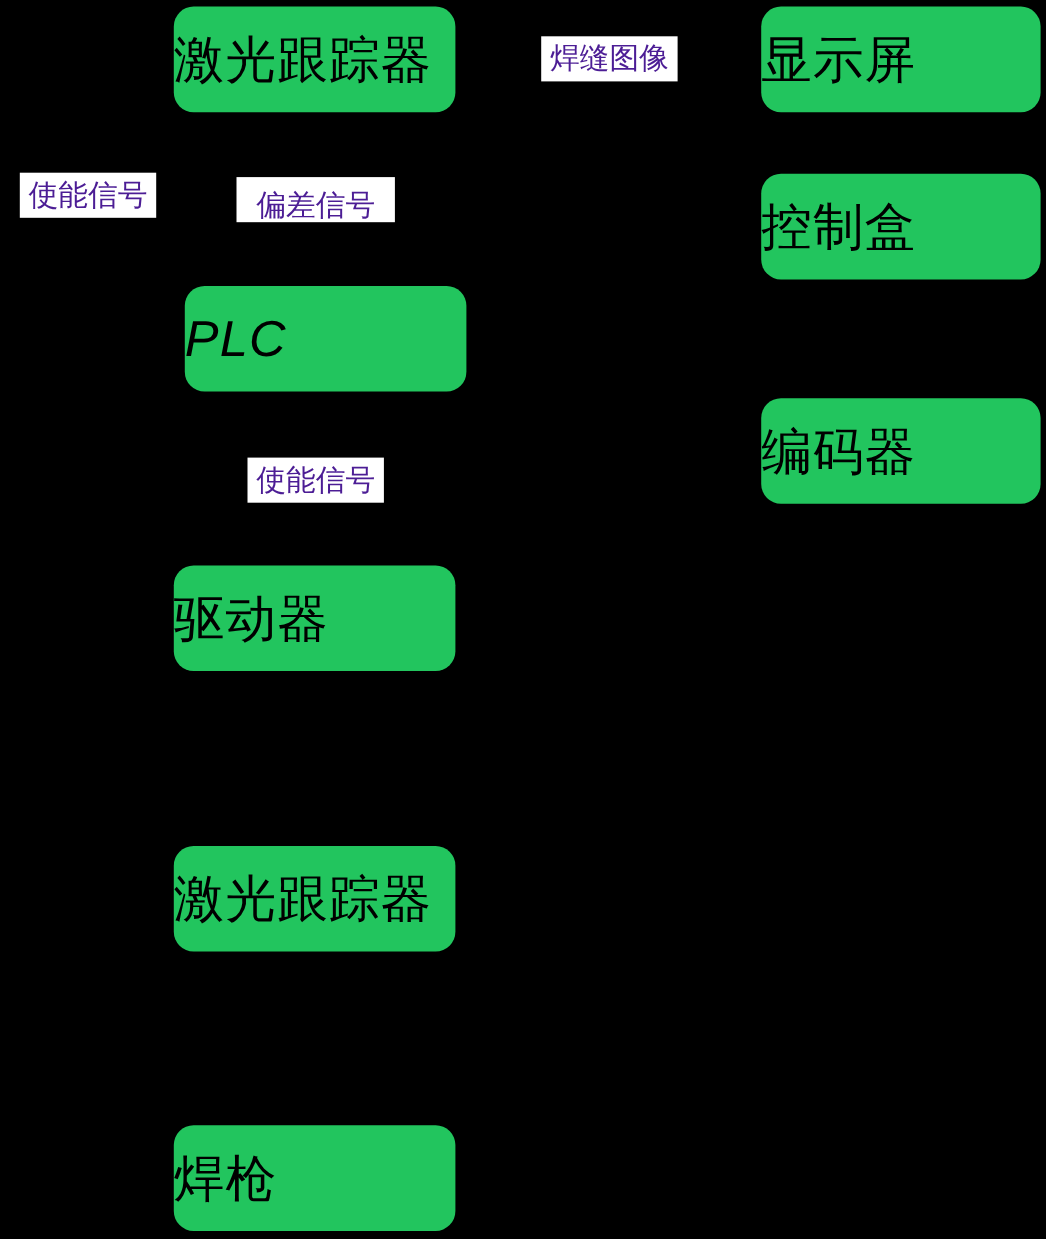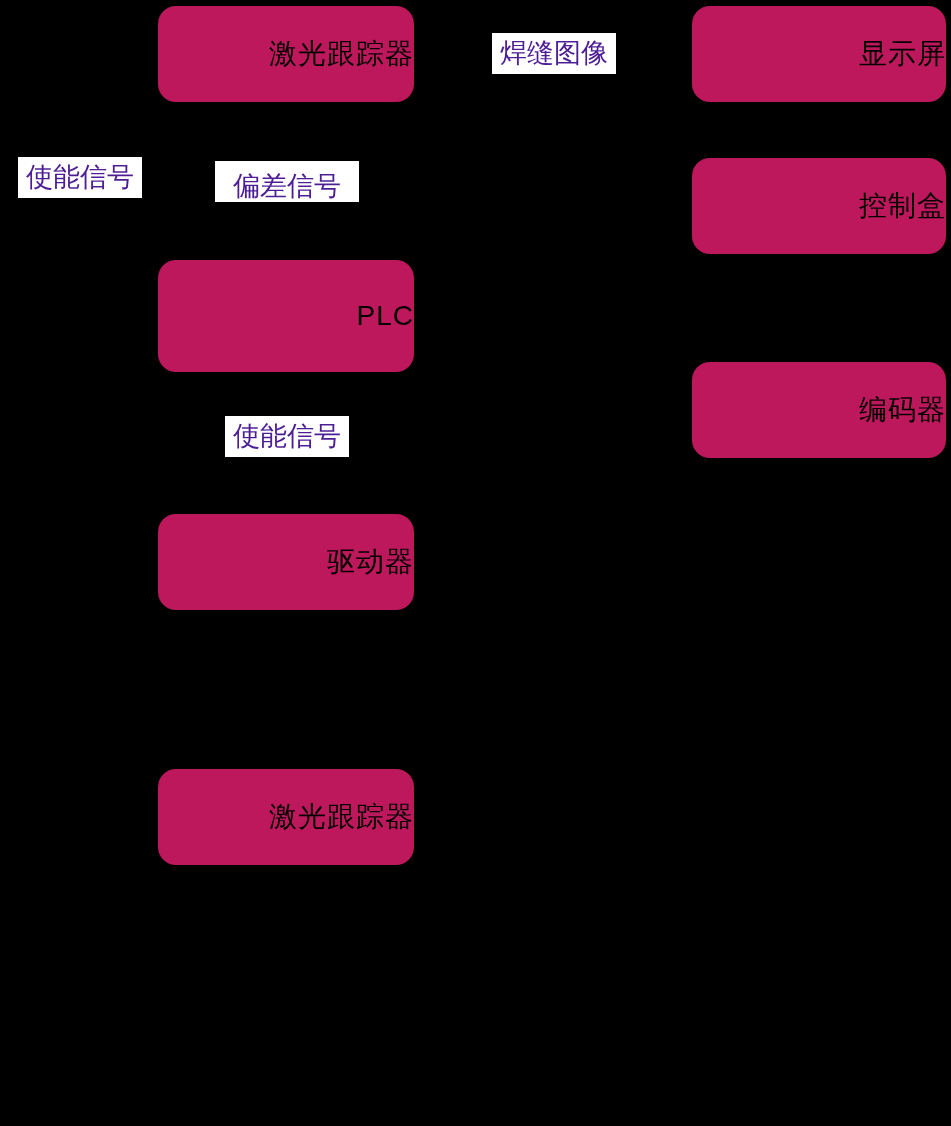--- a/index.html
+++ b/index.html
@@ -10,28 +10,28 @@
   #canvas {
     position: relative;
     width: 951px;
     height: 1126px;
     background: #000000;
     font-family: "Liberation Sans", "DejaVu Sans", sans-serif;
     overflow: hidden;
   }
   .node {
     position: absolute;
-    background: #be185d;
+    background: #22c55e;
     color: #000000;
     border-radius: 18px;
     display: flex;
     align-items: center;
-    justify-content: flex-end;
+    justify-content: flex-start;
     text-align: center;
-    font-size: 28px;
+    font-size: 46px;
     line-height: 1.1;
     letter-spacing: 1px;
     box-sizing: border-box;
   }
   .label {
     position: absolute;
     background: #ffffff;
     color: #4c1d95;
     font-size: 27px;
     line-height: 1.05;
@@ -53,36 +53,39 @@
   </div>
 
   <div class="node" style="left:692px; top:6px; width:254px; height:96px;">
     <span>显示屏</span>
   </div>
 
   <div class="node" style="left:692px; top:158px; width:254px; height:96px;">
     <span>控制盒</span>
   </div>
 
-  <div class="node" style="left:158px; top:260px; width:256px; height:112px;">
+  <div class="node" style="left:168px; top:260px; width:256px; height:96px;font-style:italic;">
     <span>PLC</span>
   </div>
 
   <div class="node" style="left:692px; top:362px; width:254px; height:96px;">
     <span>编码器</span>
   </div>
 
   <div class="node" style="left:158px; top:514px; width:256px; height:96px;">
     <span>驱动器</span>
   </div>
 
   <div class="node" style="left:158px; top:769px; width:256px; height:96px;">
     <span>激光跟踪器</span>
   </div>
 
+  <div class="node" style="left:158px; top:1023px; width:256px; height:96px;">
+    <span>焊枪</span>
+  </div>
 
   <div class="label" style="left:492px; top:33px; width:124px; height:41px;">
     <span>焊缝图像</span>
   </div>
 
   <div class="label" style="left:18px; top:157px; width:124px; height:41px;">
     <span>使能信号</span>
   </div>
 
   <div class="label" style="left:215px; top:161px; width:144px; height:41px;align-items:flex-end;">

